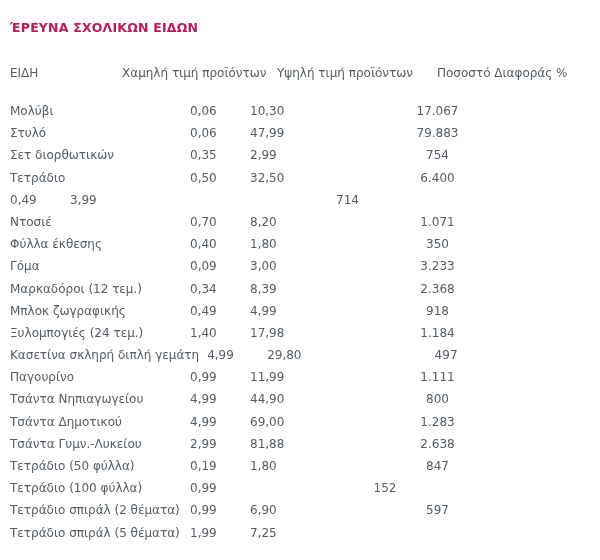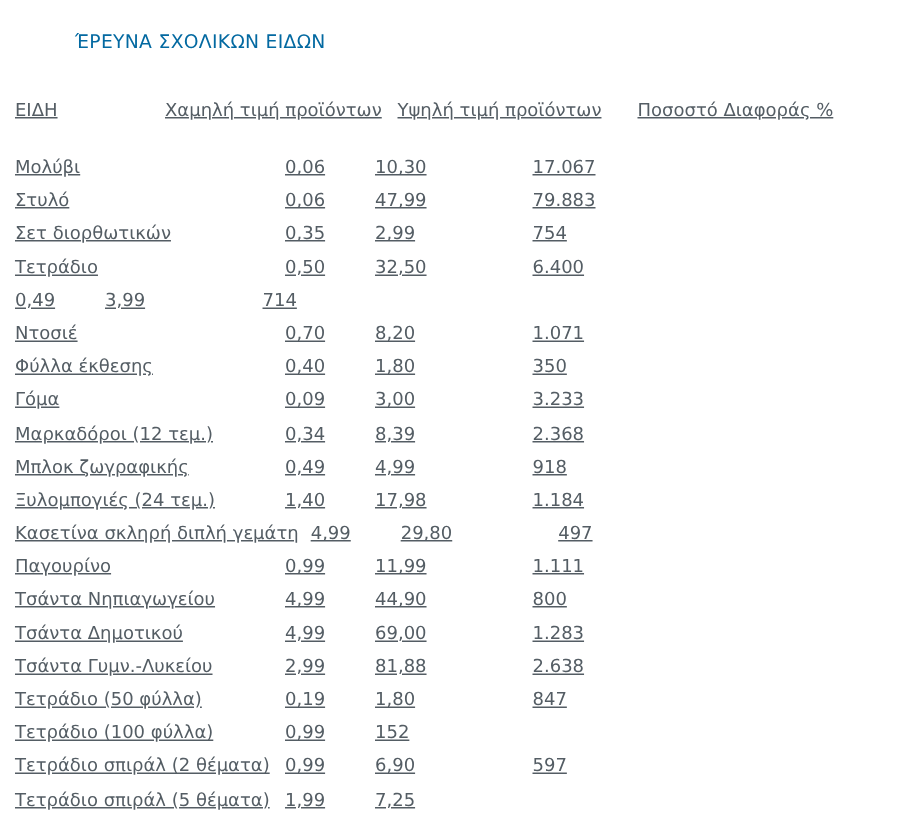--- a/index.html
+++ b/index.html
@@ -16,41 +16,38 @@
   }
   .page {
     box-sizing: border-box;
     width: 600px;
     height: 560px;
     padding: 20px 0 0 10px;
   }
   .title {
     font-size: 12.5px;
     line-height: 15px;
-    font-weight: normal;
-    color: #0369a1;
+    font-weight: bold;
+    color: #be185d;
     letter-spacing: 0.2px;
-    margin-left: 40px;
   }
   .hdr {
     display: flex;
     margin-top: 31px;
     font-size: 12px;
     line-height: 15px;
     white-space: nowrap;
-    text-decoration: underline;
   }
   .hdr .h0 { flex: 0 0 auto; width: 100px; }
-  .hdr .h1 { flex: 0 0 auto; width: 155px; }
+  .hdr .h1 { flex: 0 0 auto; width: 155px; margin-left: 12px; }
   .hdr .h2 { flex: 0 0 auto; width: 160px; }
   .hdr .h3 { flex: 1 1 auto; }
   .rows {
     margin-top: 19px;
     font-size: 12px;
-    text-decoration: underline;
   }
   .row {
     display: flex;
     height: 22.2px;
     line-height: 22.2px;
     white-space: nowrap;
   }
   .cell { flex: 0 0 auto; }
   .cell.name {
     box-sizing: border-box;
@@ -59,21 +56,21 @@
   }
   .cell.low {
     width: 60px;
     text-align: left;
   }
   .cell.high {
     width: 105px;
   }
   .cell.pct {
     flex: 1 1 auto;
-    text-align: left;
+    text-align: center;
     padding-right: 80px;
   }
 </style>
 </head>
 <body>
 
 <div class="page">
   <div class="title">ΈΡΕΥΝΑ ΣΧΟΛΙΚΩΝ ΕΙΔΩΝ</div>
 
   <div class="hdr">

